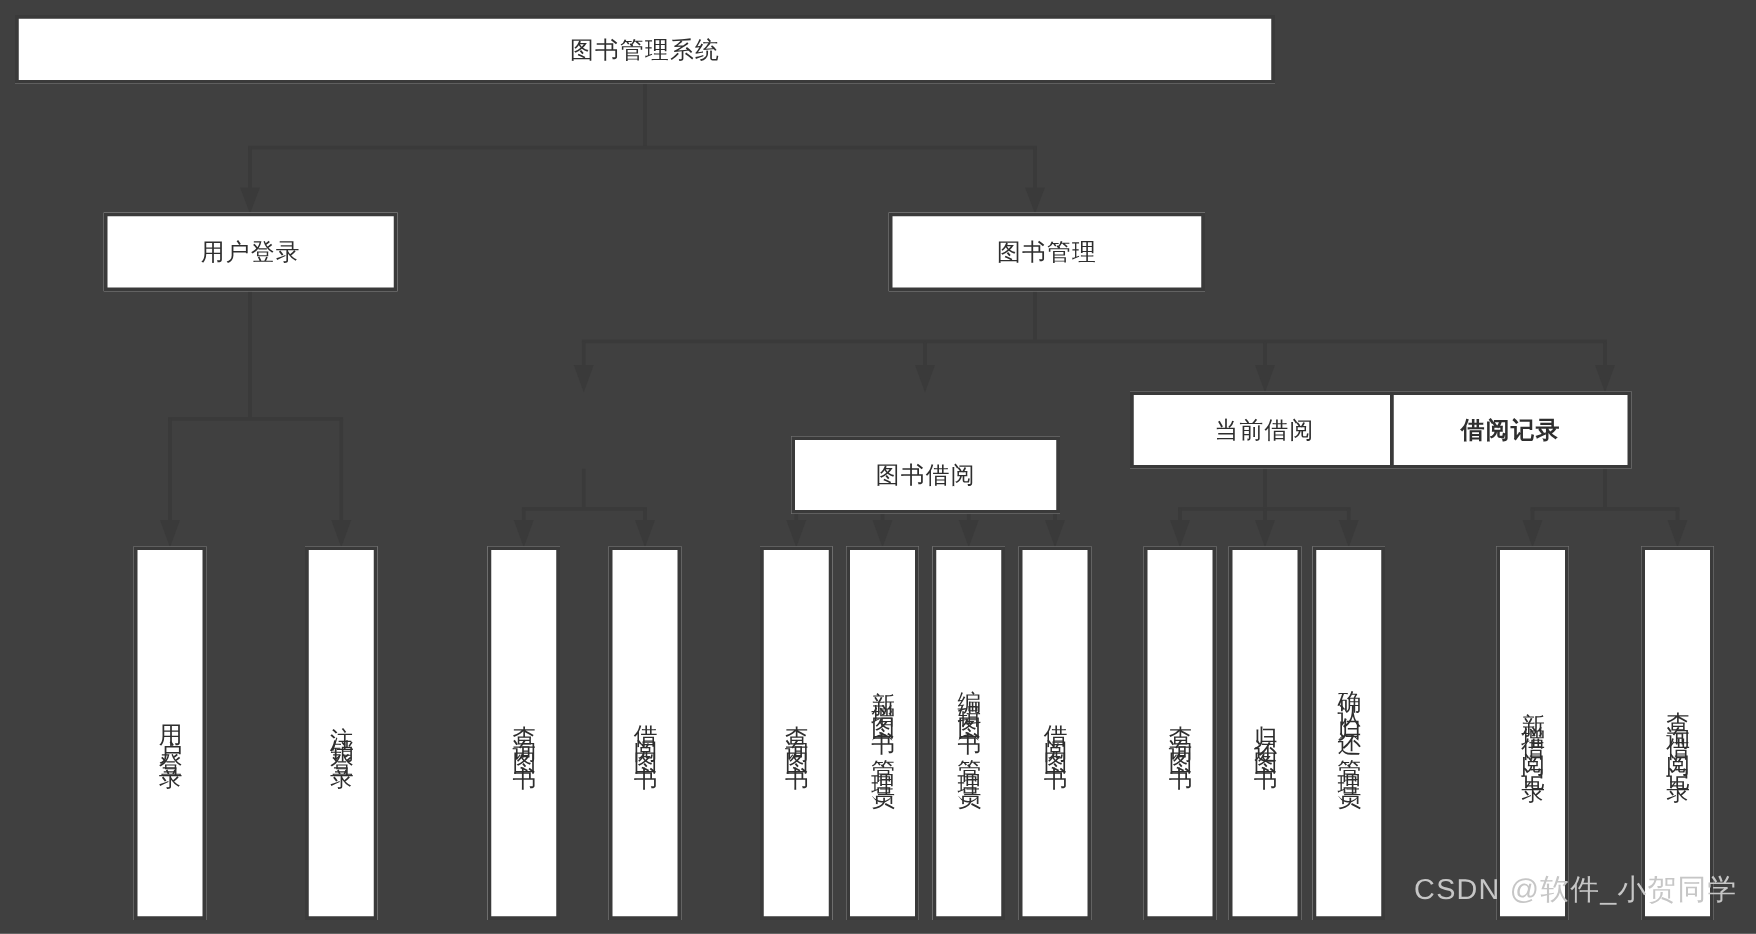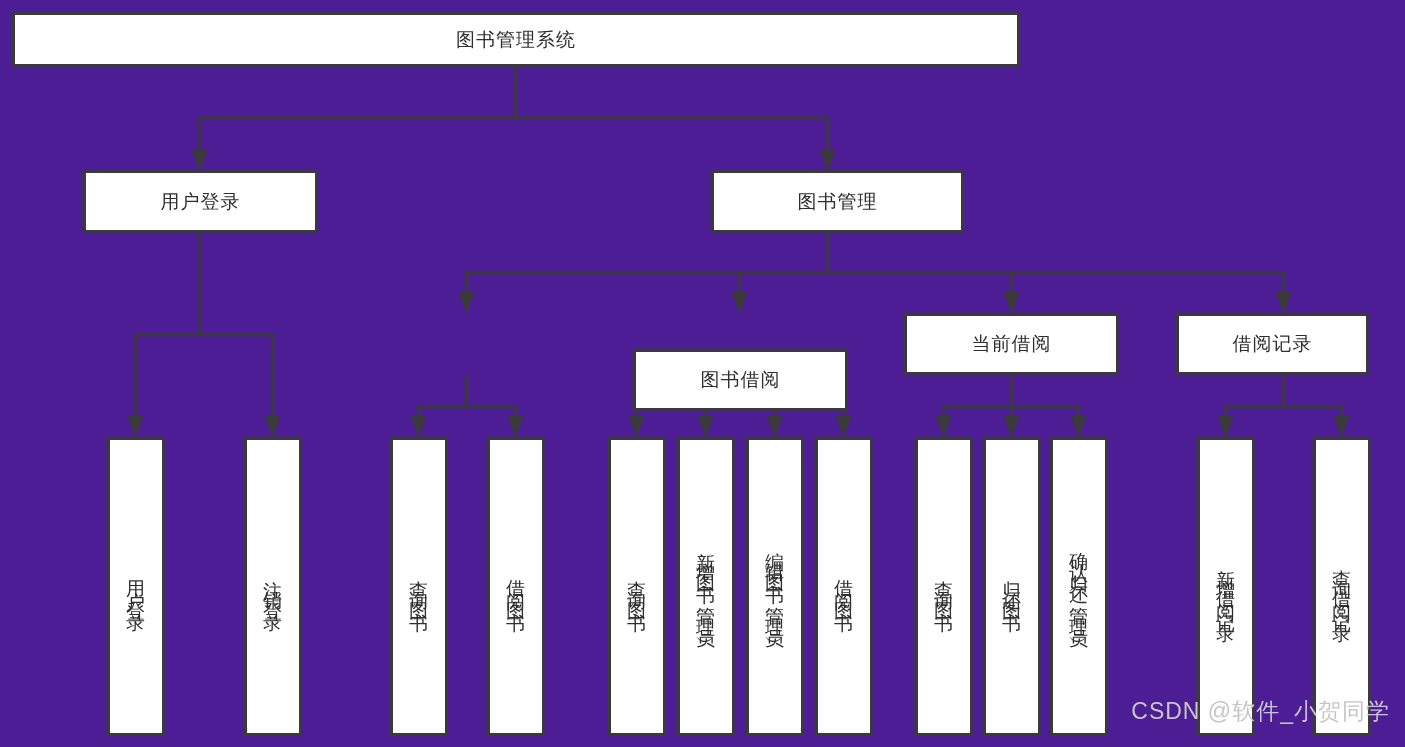--- a/index.html
+++ b/index.html
@@ -4,21 +4,21 @@
 <style>
   html, body { margin: 0; padding: 0; }
   body {
     font-family: "Liberation Sans", sans-serif;
     background: #ffffff;
   }
   .canvas {
     position: relative;
     width: 1405px;
     height: 747px;
-    background: #4c1d95;
+    background: #404040;
     overflow: hidden;
   }
   .connectors {
     position: absolute;
     left: 0; top: 0;
     width: 1405px;
     height: 747px;
     z-index: 0;
   }
   .node {
@@ -148,21 +148,21 @@
     </g>
   </svg>
 
   <div class="node" style="left:12px; top:12px; width:1008px; height:55px;">图书管理系统</div>
 
   <div class="node" style="left:83px; top:170px; width:235px; height:63px;">用户登录</div>
   <div class="node" style="left:711px; top:170px; width:253px; height:63px;">图书管理</div>
 
   <div class="node" style="left:633px; top:313px; width:215px; height:62px;margin-top:36px;">图书借阅</div>
   <div class="node" style="left:904px; top:313px; width:215px; height:62px;">当前借阅</div>
-  <div class="node" style="left:1176px; top:313px; width:193px; height:62px;">借阅记录</div>
+  <div class="node" style="left:1112px; top:313px; width:193px; height:62px;font-weight:bold;">借阅记录</div>
 
   <div class="leaf" style="left:107px;">
     <span>用户登录</span>
   </div>
   <div class="leaf" style="left:244px;">
     <span>注销登录</span>
   </div>
   <div class="leaf" style="left:390px;">
     <span>查询图书</span>
   </div>

